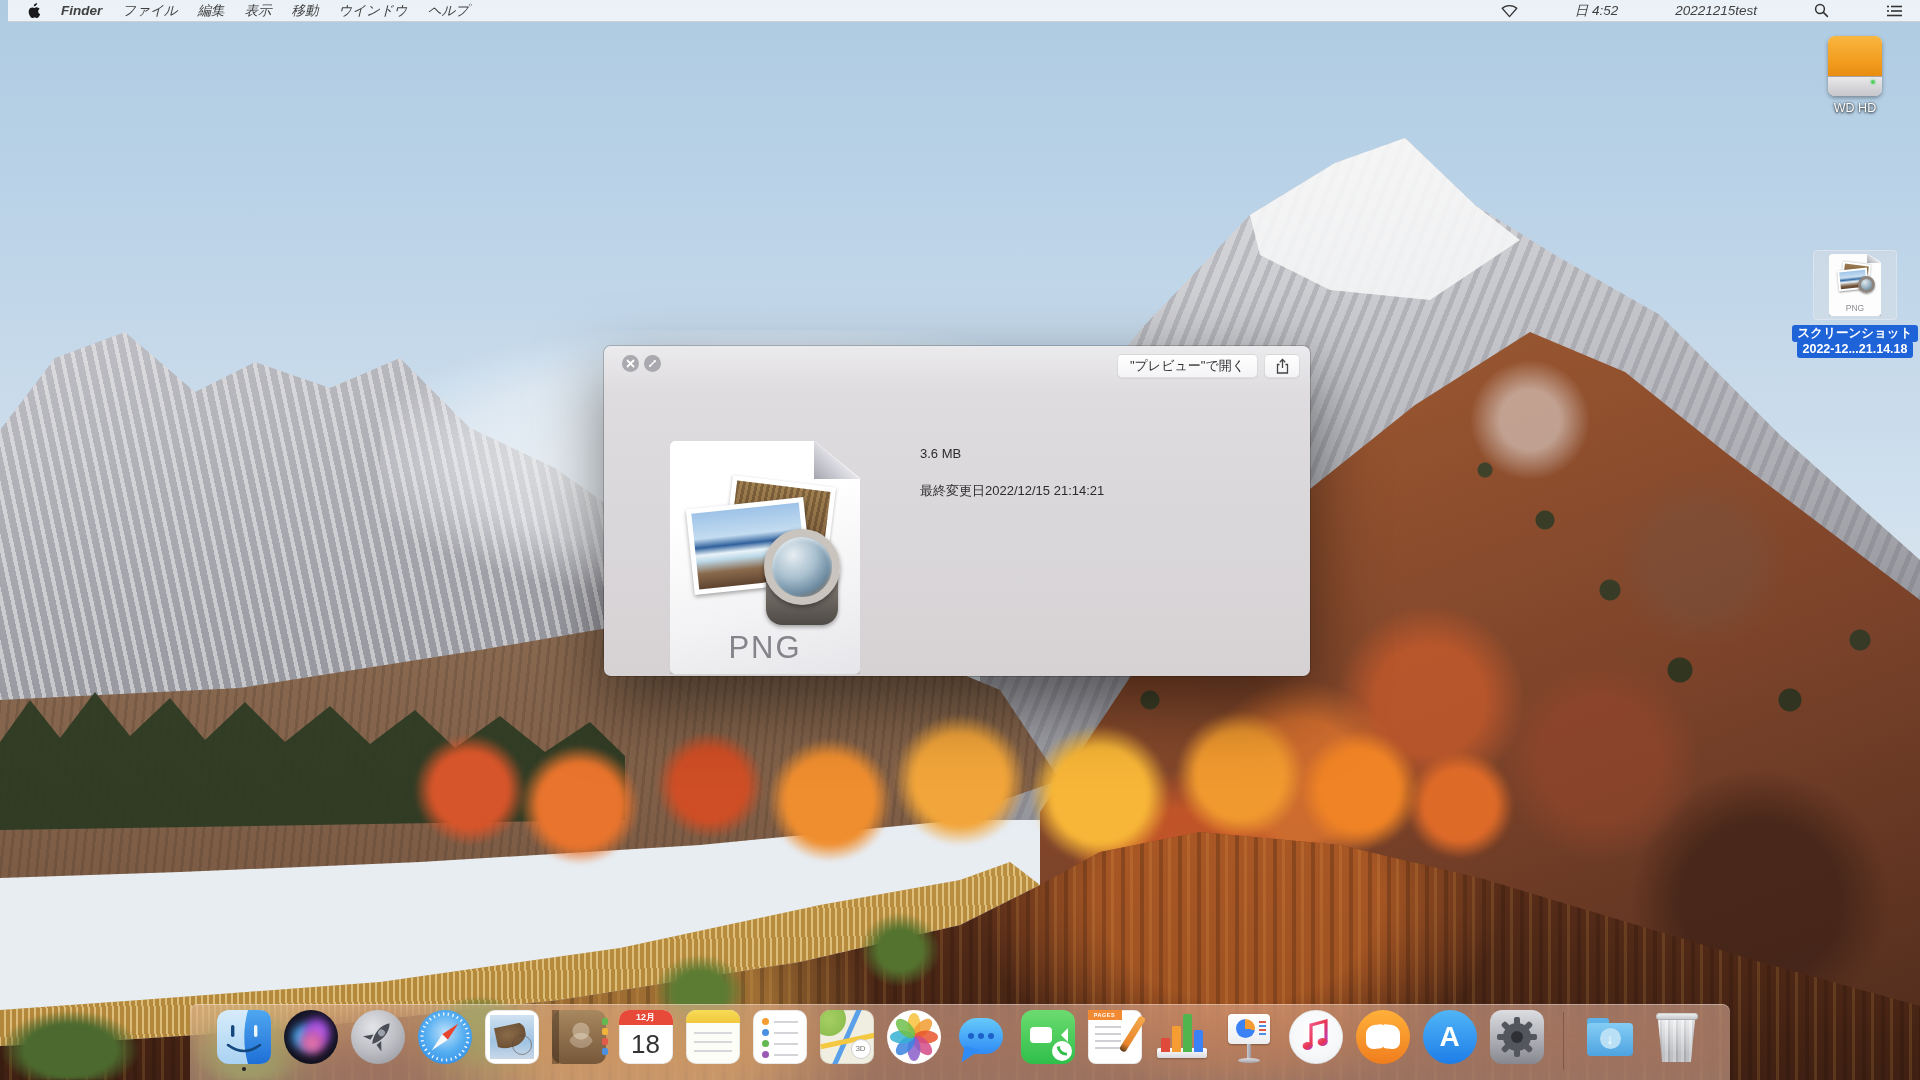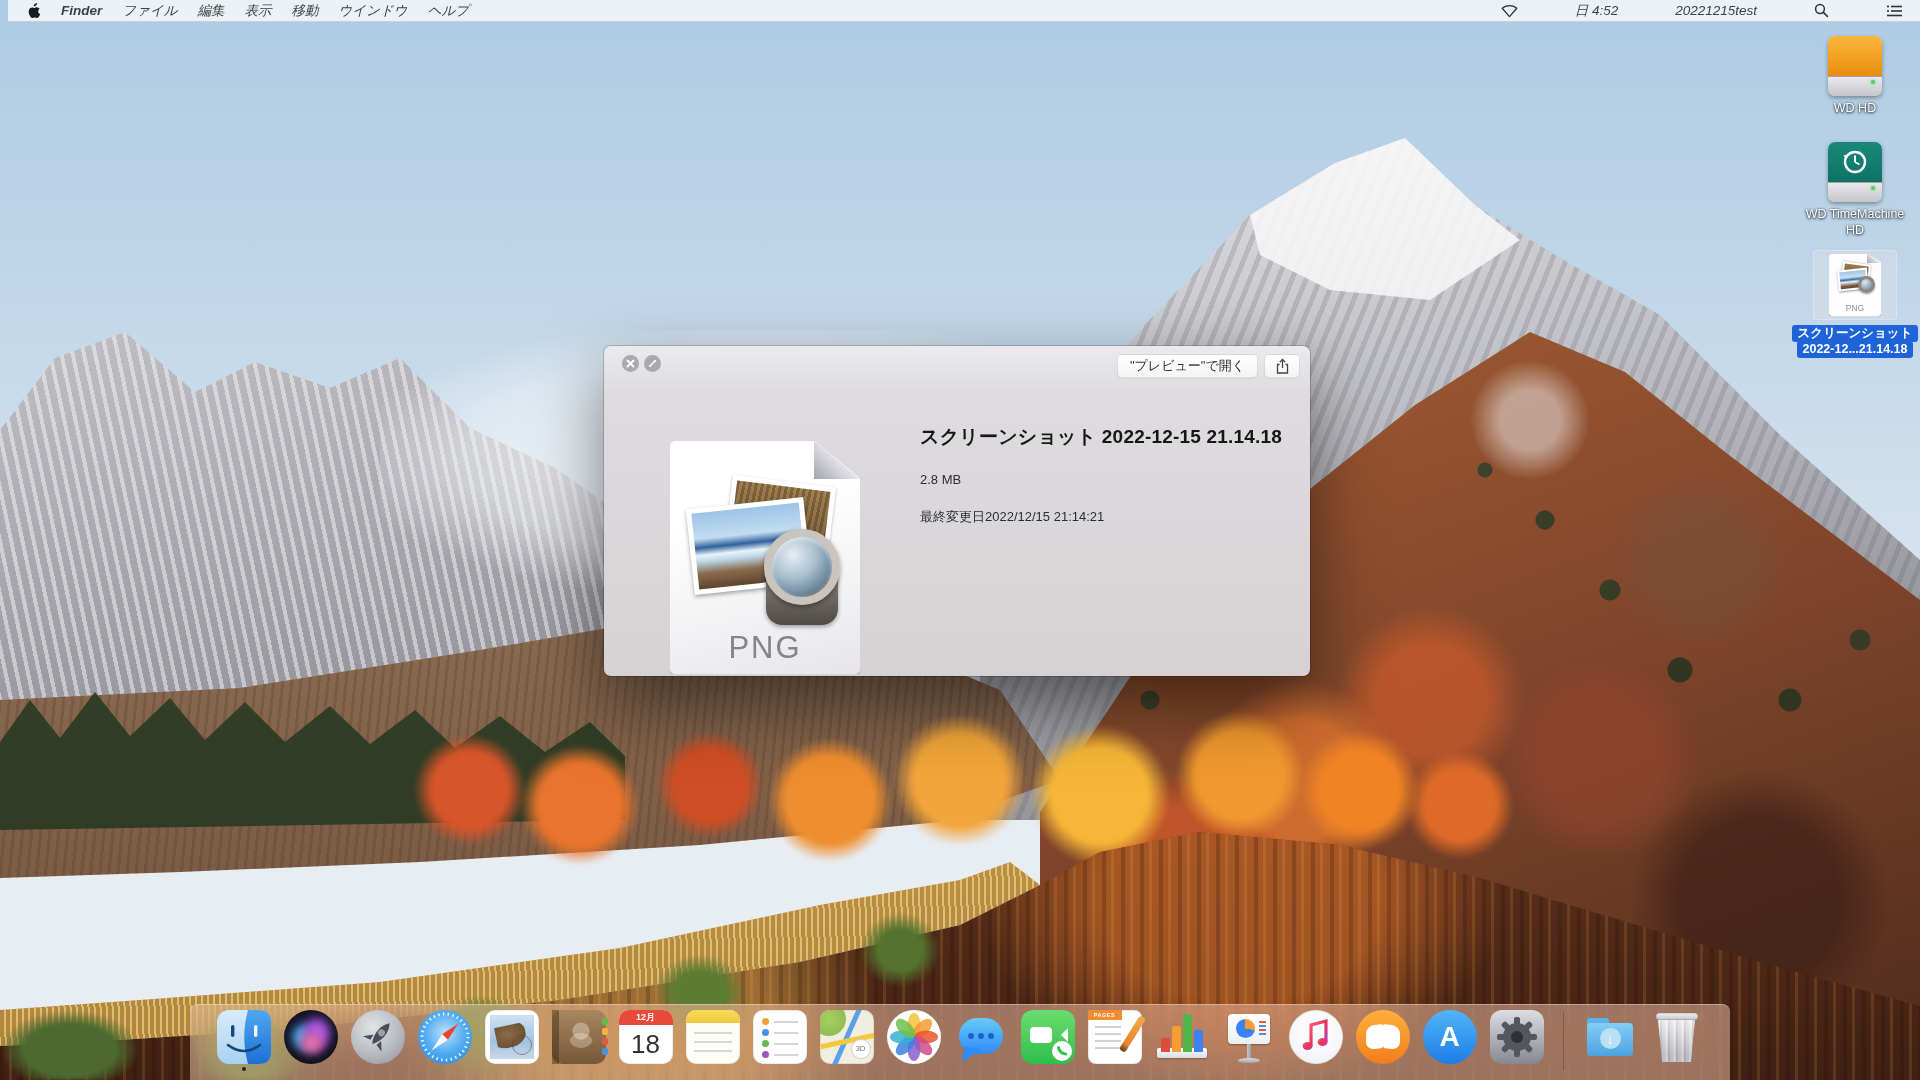--- a/index.html
+++ b/index.html
@@ -411,38 +411,20 @@
 
   <div class="desk" style="left:1795px; top:36px;">
     <div class="drive orange">
       <div class="drive-top"></div>
       <div class="drive-bottom"></div>
       <div class="drive-led"></div>
     </div>
     <div class="desk-label">WD HD</div>
   </div>
 
-  <div class="desk" style="left:1795px; top:142px;">
-    <div class="drive teal">
-      <div class="drive-top">
-        <svg class="tm-clock" viewBox="0 0 30 30">
-          <circle cx="15" cy="15" r="10" fill="none" stroke="#fff" stroke-width="2.4"></circle>
-          <path d="M5.5 11 L3.2 8.4 L8 7.6 Z" fill="#fff"></path>
-          <line x1="15" y1="15" x2="15" y2="8.5" stroke="#fff" stroke-width="2"></line>
-          <line x1="15" y1="15" x2="19.5" y2="17.5" stroke="#fff" stroke-width="2"></line>
-        </svg>
-      </div>
-      <div class="drive-bottom"></div>
-      <div class="drive-led"></div>
-    </div>
-    <div class="desk-label">
-      <div>WD TimeMachine</div>
-      <div>HD</div>
-    </div>
-  </div>
 
   <div class="desk" style="left:1795px; top:250px;">
     <div class="sel-box">
       <div class="mini-png">
         <div class="mini-curl"></div>
         <div class="mini-photo-b">
             <div class="in"></div>
           </div>
         <div class="mini-photo-f">
             <div class="in"></div>
@@ -491,22 +473,21 @@
         <div class="big-photo-f">
             <div class="in"></div>
           </div>
         <div class="big-loupe">
           <div class="big-loupe-body"></div>
           <div class="big-loupe-glass"></div>
         </div>
         <div class="big-badge">PNG</div>
       </div>
       <div class="ql-info">
-        <div class="ql-title">スクリーンショット 2022-12-15 21.14.18</div>
-        <div class="ql-size">2.8 MB</div>
+        <div class="ql-size">3.6 MB</div>
         <div class="ql-mod">最終変更日2022/12/15 21:14:21</div>
       </div>
     </div>
   </div>
 
   <div class="dock">
 
     <div class="dock-item" aria-label="Finder">
       <svg class="di" viewBox="0 0 54 54">
         <defs>

